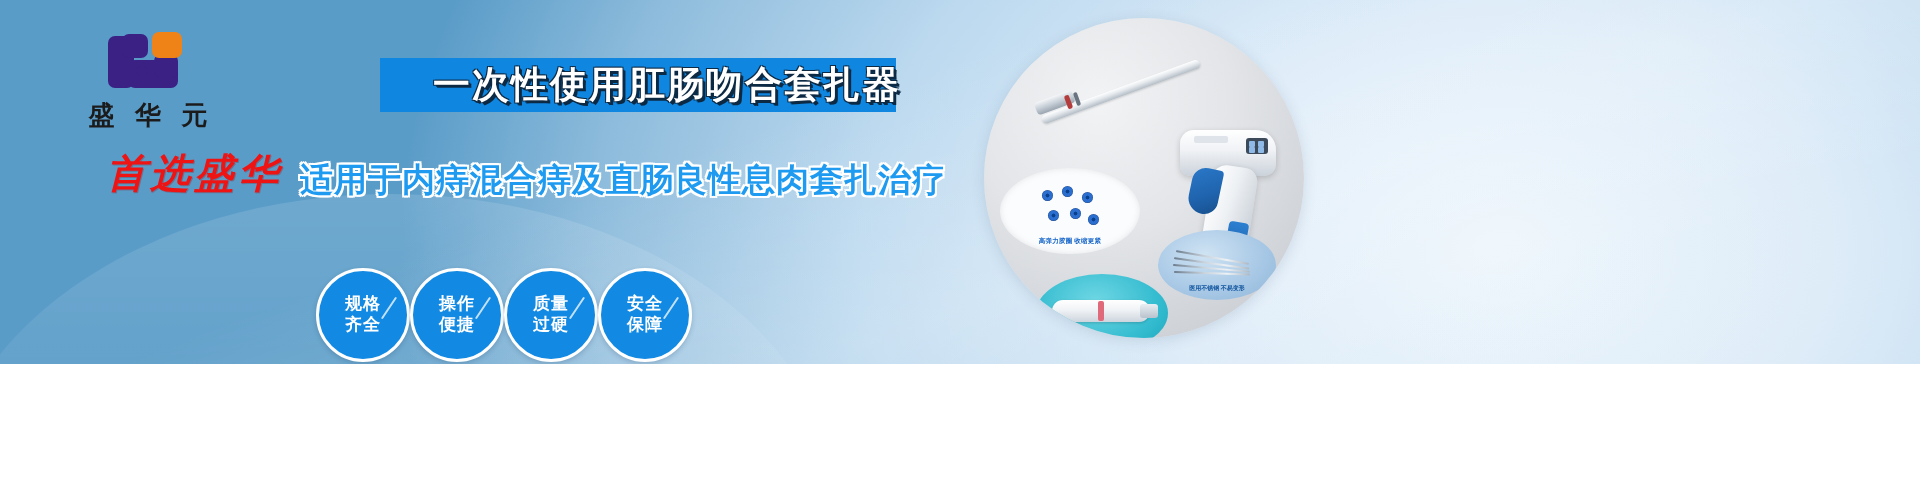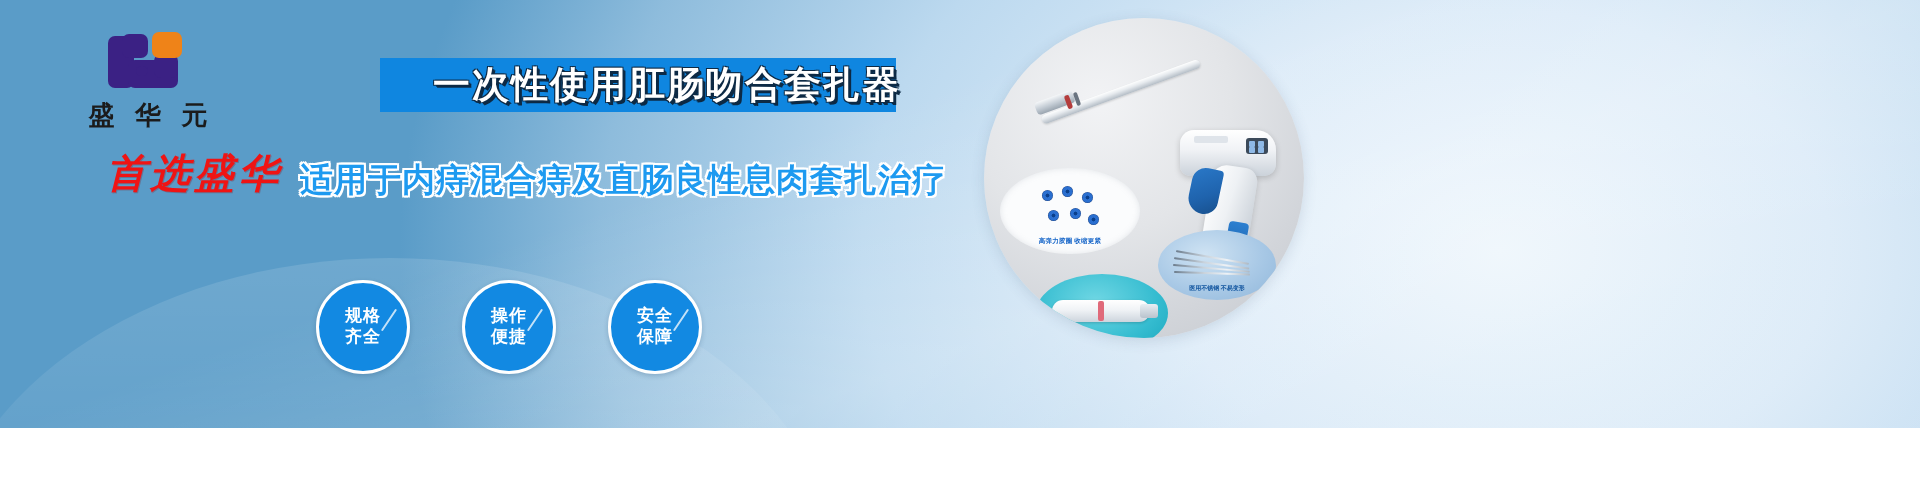--- a/index.html
+++ b/index.html
@@ -7,21 +7,21 @@
     padding: 0;
     background: #fff;
   }
   body {
     font-family: "Liberation Sans", "DejaVu Sans", sans-serif;
   }
 
   .banner {
     position: relative;
     width: 1920px;
-    height: 428px;
+    height: 364px;
     overflow: hidden;
     background:
       radial-gradient(ellipse 1100px 800px at 1500px 250px, #eef6fc 0%, #dcebf8 30%, #bcd9ef 58%, #8ebcdc 82%, #5a9cc8 100%),
       linear-gradient(105deg, #2f7fb0 0%, #3d8ab8 16%, #5ca2c9 34%, #8fc0dc 55%, #c3dcee 74%, #e7f2fa 90%, #f4fafd 100%);
   }
 
   
   .sheen {
     position: absolute;
     left: 0; top: 0;
@@ -148,23 +148,22 @@
        0    2px 0 #ffffff,
       -2px  0   0 #ffffff,
        2px  0   0 #ffffff;
     font-family: Liberation Serif, serif;
   }
 
   
   .features {
     position: absolute;
     left: 316px;
-    top: 280px;
+    top: 268px;
     display: flex;
-    gap: 52px;
   }
   .feature {
     position: relative;
     width: 88px;
     height: 88px;
     border-radius: 50%;
     background: #1289e2;
     border: 3px solid #ffffff;
     box-shadow: 0 2px 5px rgba(20,60,100,0.22);
     display: flex;
@@ -465,20 +464,24 @@
   <div class="subtitle">适用于内痔混合痔及直肠良性息肉套扎治疗</div>
 
   <div class="features">
     <div class="feature">
       <span>规格</span>
       <span>齐全</span>
     </div>
     <div class="feature">
       <span>操作</span>
       <span>便捷</span>
+    </div>
+    <div class="feature">
+      <span>质量</span>
+      <span>过硬</span>
     </div>
     <div class="feature">
       <span>安全</span>
       <span>保障</span>
     </div>
   </div>
 
   <div class="product">
 
     <div class="gun">

